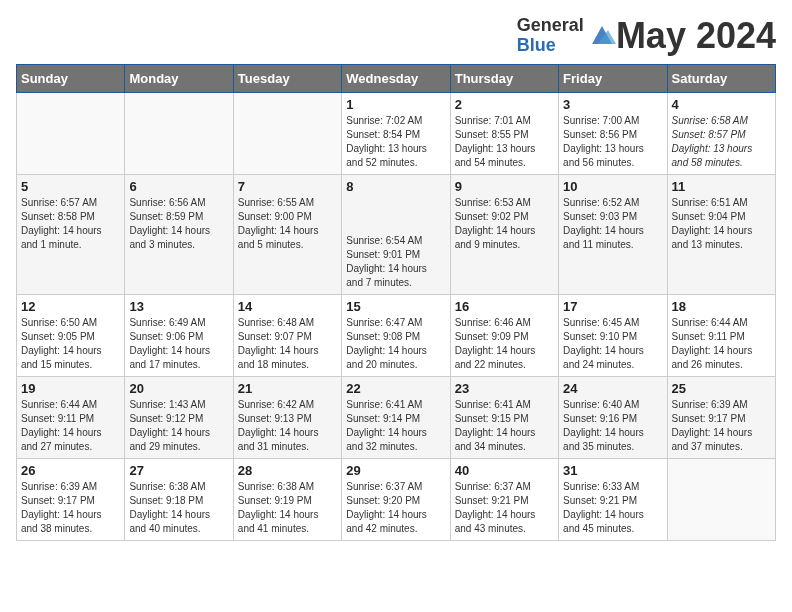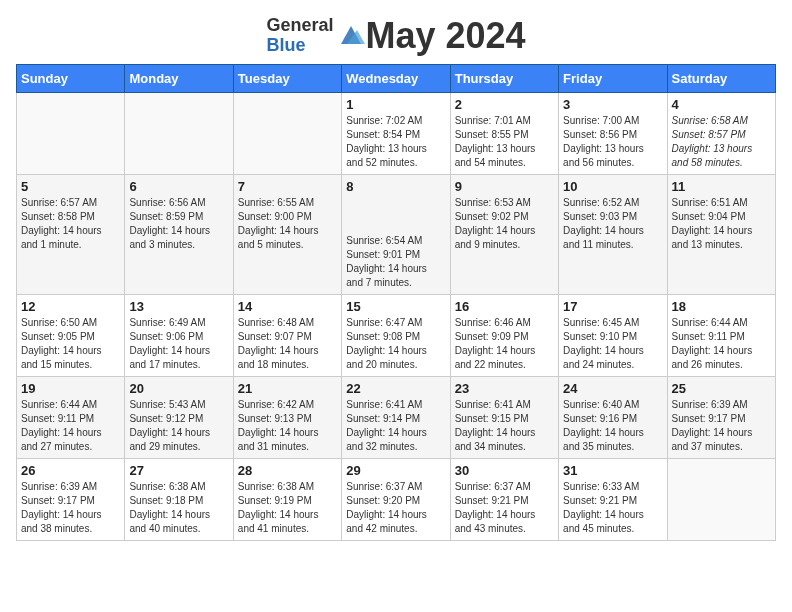--- a/index.html
+++ b/index.html
@@ -5,21 +5,21 @@
     * { box-sizing: border-box; margin: 0; padding: 0; }
     body {
       font-family: Arial, sans-serif;
       background: #fff;
       width: 792px;
       min-height: 612px;
       padding: 16px;
     }
     .header {
       display: flex;
-      justify-content: center;
+      justify-content: flex-end;
       align-items: flex-start;
       margin-bottom: 8px;
     }
     .logo {
       display: flex;
       align-items: center;
     }
     .logo-text {
       display: flex;
       flex-direction: column;
@@ -52,21 +52,21 @@
     .location {
       font-size: 15px;
       color: #444;
     }
     table {
       width: 100%;
       border-collapse: collapse;
       table-layout: fixed;
     }
     thead tr th {
-      background-color: #3b82f6;
+      background-color: #737373;
       color: #fff;
       font-size: 13px;
       font-weight: bold;
       padding: 6px 4px;
       text-align: left;
       border: 1px solid #1a5a9a;
     }
     tbody tr td {
       border: 1px solid #ccc;
       vertical-align: top;
@@ -246,21 +246,21 @@
       </tr>
       <tr>
         <td>
           <span class="day-num">19</span>
           <div class="day-info" style="white-space: pre-line;">Sunrise: 6:44 AM
 Sunset: 9:11 PM
 Daylight: 14 hours and 27 minutes.</div>
         </td>
         <td>
           <span class="day-num">20</span>
-          <div class="day-info" style="white-space: pre-line;">Sunrise: 5:43 AM
+          <div class="day-info" style="white-space: pre-line;">Sunrise: 1:43 AM
 Sunset: 9:12 PM
 Daylight: 14 hours and 29 minutes.</div>
         </td>
         <td>
           <span class="day-num">21</span>
           <div class="day-info" style="white-space: pre-line;">Sunrise: 6:42 AM
 Sunset: 9:13 PM
 Daylight: 14 hours and 31 minutes.</div>
         </td>
         <td>
@@ -307,21 +307,21 @@
 Sunset: 9:19 PM
 Daylight: 14 hours and 41 minutes.</div>
         </td>
         <td>
           <span class="day-num">29</span>
           <div class="day-info" style="white-space: pre-line;">Sunrise: 6:37 AM
 Sunset: 9:20 PM
 Daylight: 14 hours and 42 minutes.</div>
         </td>
         <td>
-          <span class="day-num">30</span>
+          <span class="day-num">40</span>
           <div class="day-info" style="white-space: pre-line;">Sunrise: 6:37 AM
 Sunset: 9:21 PM
 Daylight: 14 hours and 43 minutes.</div>
         </td>
         <td>
           <span class="day-num">31</span>
           <div class="day-info" style="white-space: pre-line;">Sunrise: 6:33 AM
 Sunset: 9:21 PM
 Daylight: 14 hours and 45 minutes.</div>
         </td>

